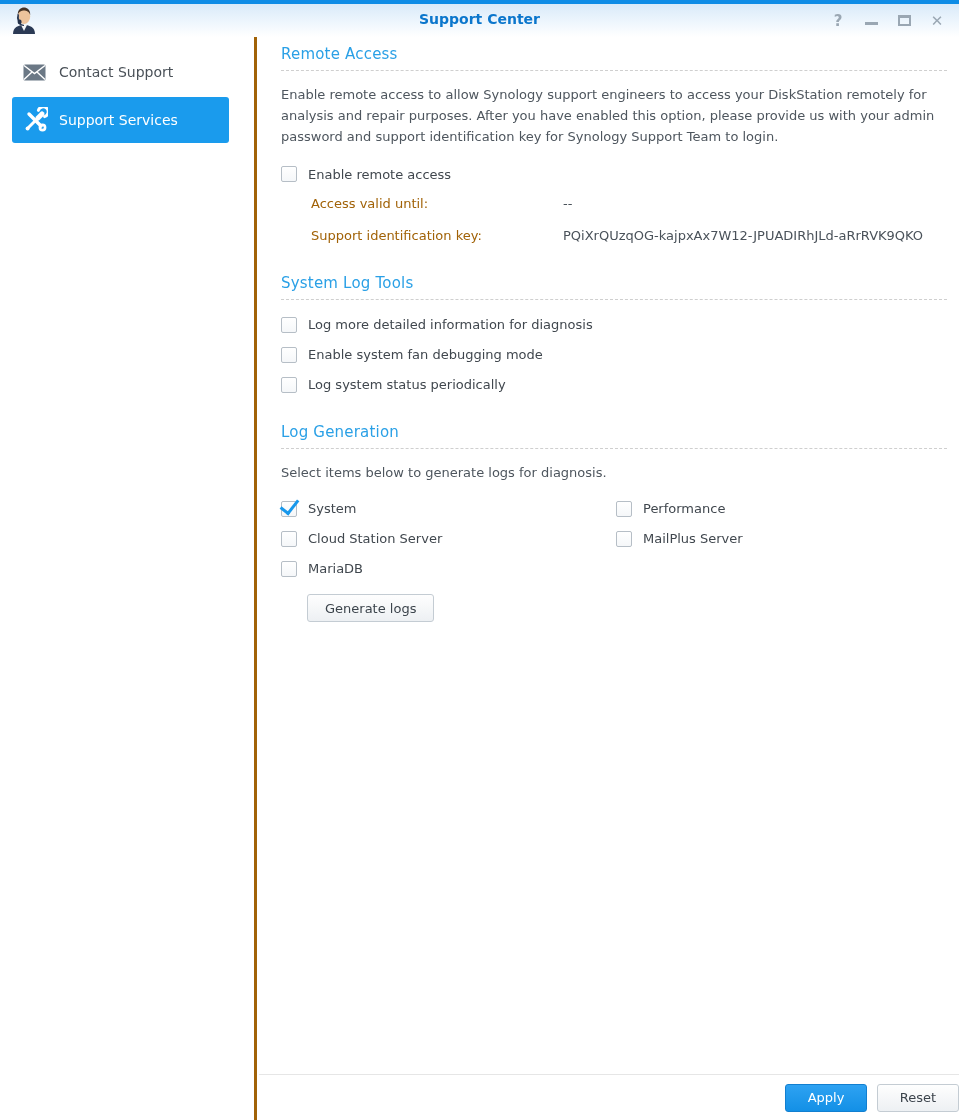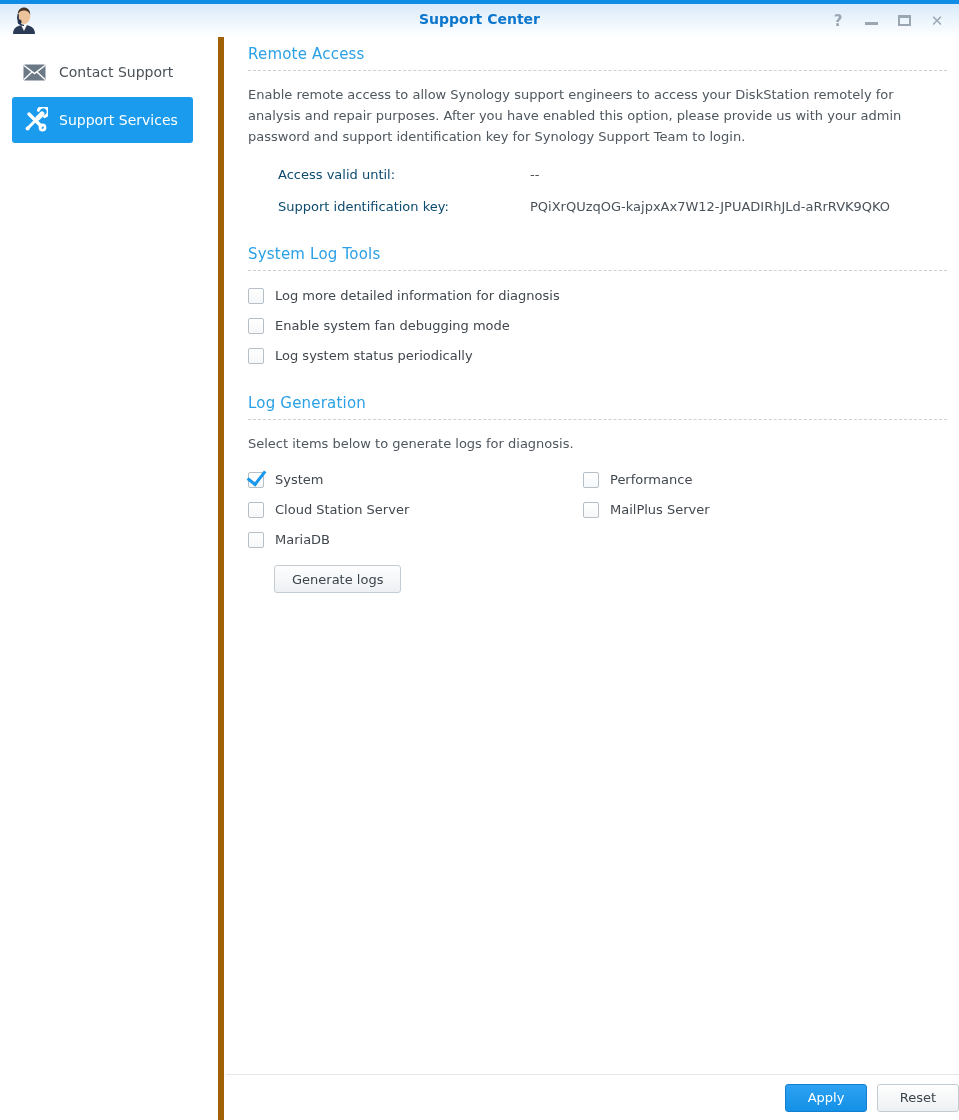--- a/index.html
+++ b/index.html
@@ -29,21 +29,21 @@
   .wc { display:inline-flex; align-items:center; justify-content:center;
         width:16px; height:16px; cursor:pointer; }
   .wc-help { font-size:15px; font-weight:bold; }
   .wc-min  { width:13px; height:3px; background:#9aa7b3; align-self:center; margin-top:6px; }
   .wc-max  { width:13px; height:11px; border:2px solid #9aa7b3; border-top-width:3px; }
   .wc-close{ font-size:15px; font-weight:bold; }
 
   
   .app-body { display:flex; height:1083px; }
   .sidebar {
-    width:224px; border-right:6px solid #a16207; padding-top:10px; flex-shrink:0;
+    width:257px; border-right:3px solid #a16207; padding-top:10px; flex-shrink:0;
   }
   .side-item {
     display:flex; align-items:center; height:46px;
     margin:2px 25px 2px 12px; padding-left:9px; border-radius:3px;
     color:#4a5158; font-size:14px; cursor:pointer;
   }
   .side-item .s-icon { width:27px; display:flex; justify-content:center; margin-right:11px; }
   .side-item.selected { background:#1a9bed; color:#fff; }
 
   
@@ -62,21 +62,21 @@
   }
   .cb[data-checked="true"]::after {
     content:""; position:absolute; left:2px; top:-6px; width:8px; height:15px;
     border-right:3px solid #1898ec; border-bottom:3px solid #1898ec;
     transform:rotate(38deg);
   }
   .cb-row .cb-label { margin-left:11px; color:#40474e; }
 
   .field-rows { margin-left:30px; margin-top:3px; }
   .field-row { display:flex; margin-bottom:15px; height:17px; align-items:center; }
-  .field-row .f-label { width:252px; color:#0c4a6e; }
+  .field-row .f-label { width:252px; color:#a16207; }
   .field-row .f-value { color:#4a525a; }
 
   .sect-gap { margin-top:30px; }
   .tool-rows { margin-top:16px; }
   .tool-rows .cb-row { margin-bottom:13px; height:17px; }
 
   .gen-grid {
     display:grid; grid-template-columns:335px 300px; row-gap:13px;
     margin-top:17px;
   }
@@ -158,20 +158,24 @@
         <span>Support Services</span>
       </div>
     </div>
 
     <div class="content">
 
       <h2 class="section">Remote Access</h2>
       <div class="dash"></div>
       <p class="desc">Enable remote access to allow Synology support engineers to access your DiskStation remotely for analysis and repair purposes. After you have enabled this option, please provide us with your admin password and support identification key for Synology Support Team to login.</p>
 
+      <div class="cb-row">
+        <span class="cb" data-checked="false"></span>
+        <span class="cb-label">Enable remote access</span>
+      </div>
 
       <div class="field-rows">
         <div class="field-row">
           <span class="f-label">Access valid until:</span>
           <span class="f-value">--</span>
         </div>
         <div class="field-row">
           <span class="f-label">Support identification key:</span>
           <span class="f-value">PQiXrQUzqOG-kajpxAx7W12-JPUADIRhJLd-aRrRVK9QKO</span>
         </div>

